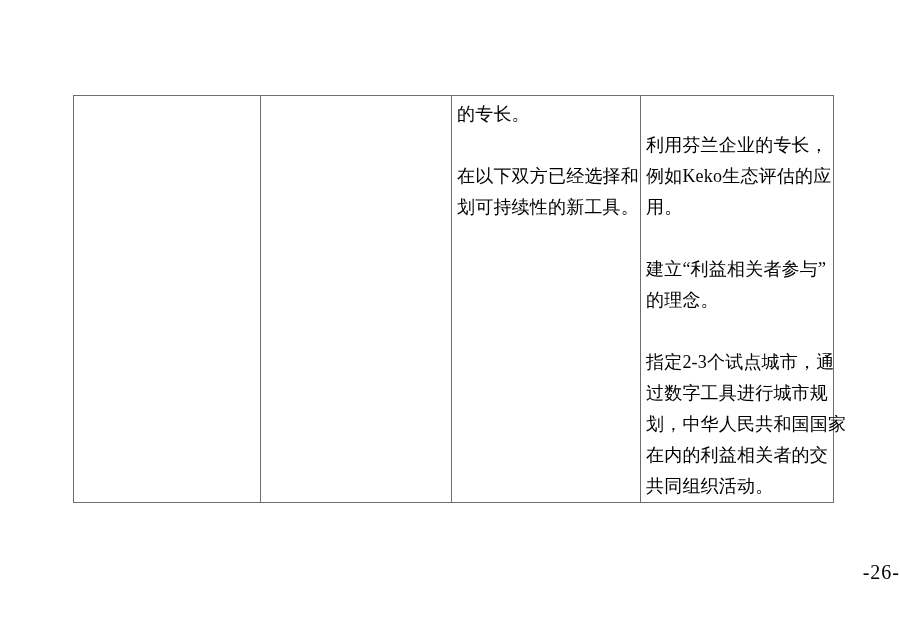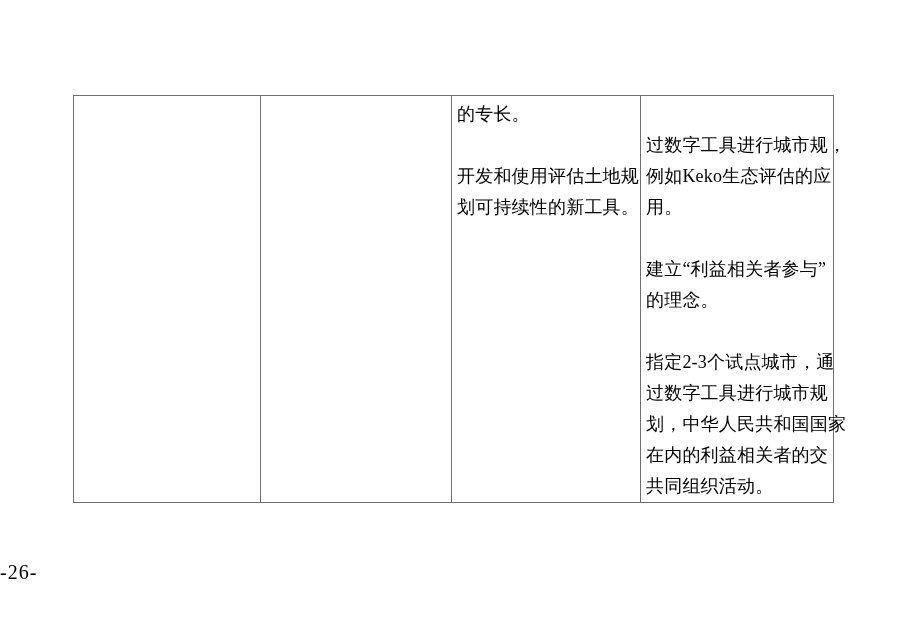--- a/index.html
+++ b/index.html
@@ -39,21 +39,21 @@
     line-height: 31px;
     white-space: nowrap;
     letter-spacing: 0.2px;
   }
   .row-bottom .tline { height: 30px; line-height: 30px; }
   .pageno {
     position: absolute;
     left: 0;
     top: 561px;
     width: 100%;
-    text-align: left;
+    text-align: right;
     font-size: 20px;
     letter-spacing: 1px;
     color: var(--text_color, #000000);
   }
 </style>
 </head>
 <body>
 
 <div class="page">
 
@@ -69,28 +69,28 @@
         <td>
           <div></div>
         </td>
         <td>
           <div></div>
         </td>
         <td>
           <div>
               <div class="tline">的专长。</div>
               <div class="tline">&nbsp;</div>
-              <div class="tline">开发和使用评估土地规</div>
+              <div class="tline">在以下双方已经选择和</div>
               <div class="tline">划可持续性的新工具。</div>
             </div>
         </td>
         <td>
           <div>
               <div class="tline">&nbsp;</div>
-              <div class="tline">过数字工具进行城市规，</div>
+              <div class="tline">利用芬兰企业的专长，</div>
               <div class="tline">例如Keko生态评估的应</div>
               <div class="tline">用。</div>
               <div class="tline">&nbsp;</div>
               <div class="tline">建立“利益相关者参与”</div>
               <div class="tline">的理念。</div>
               <div class="tline">&nbsp;</div>
               <div class="tline">指定2-3个试点城市，通</div>
               <div class="tline">过数字工具进行城市规</div>
               <div class="tline">划，中华人民共和国国家</div>
               <div class="tline">在内的利益相关者的交</div>

